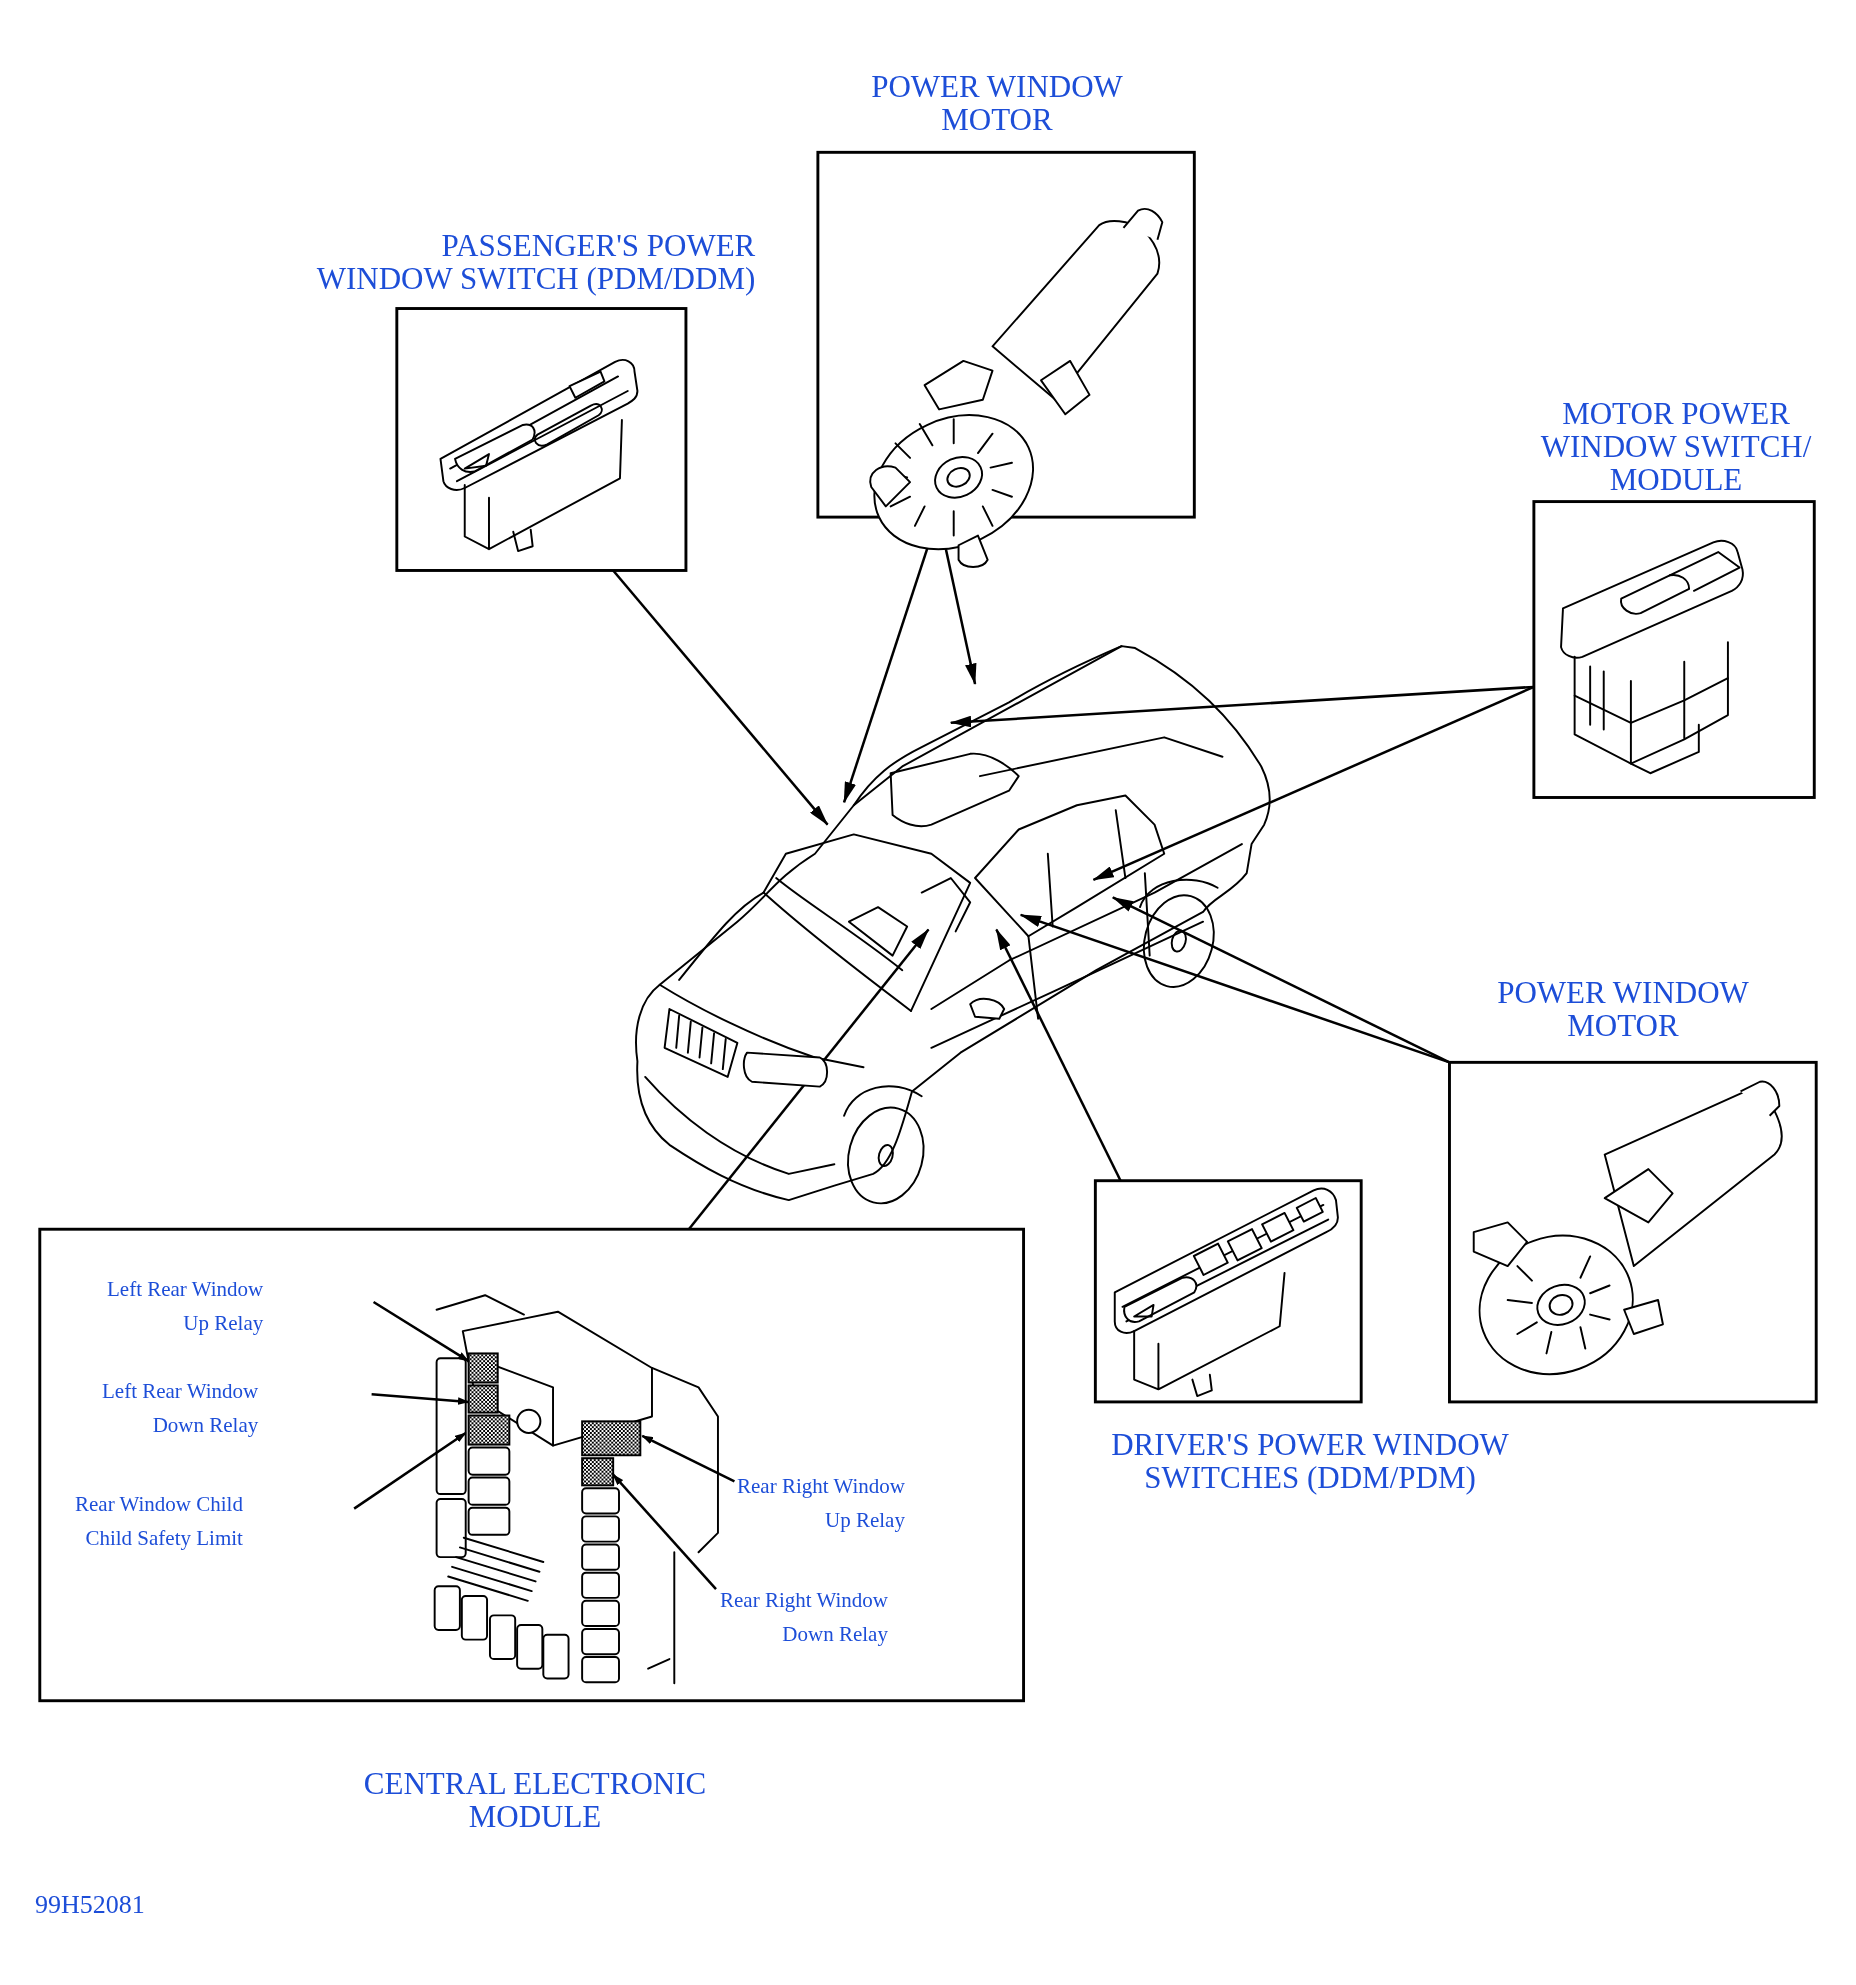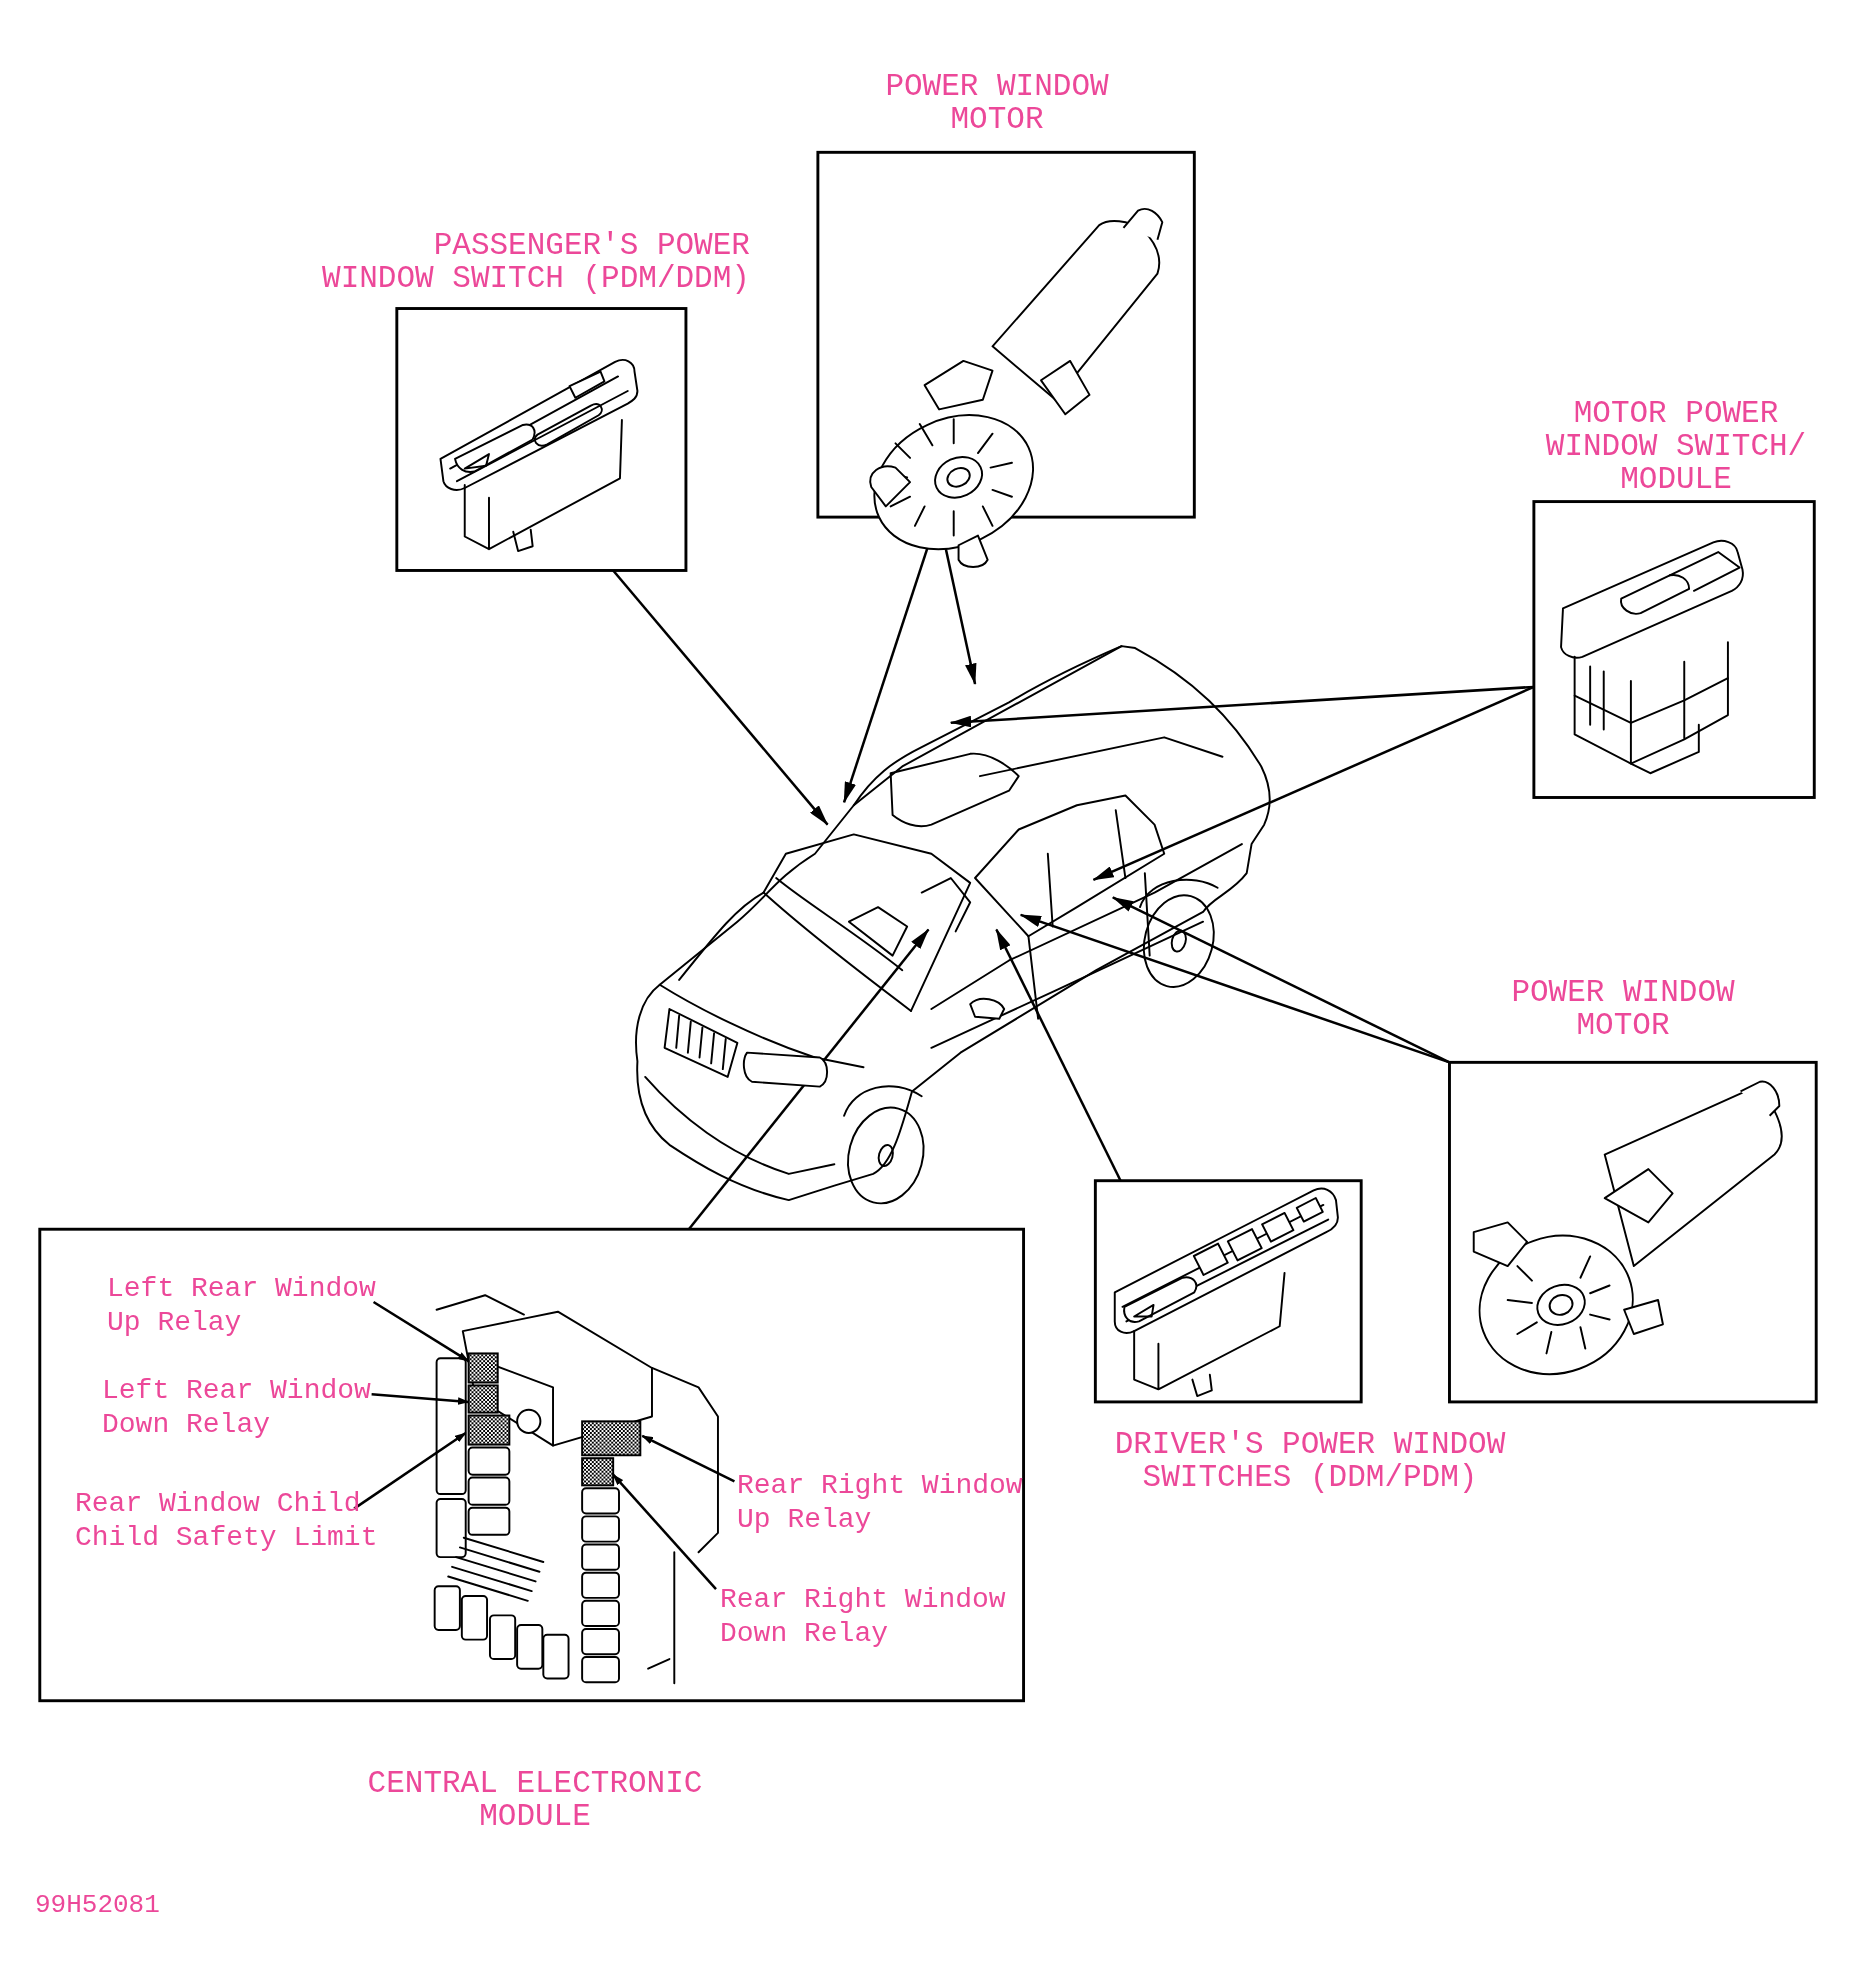--- a/index.html
+++ b/index.html
@@ -1,22 +1,22 @@
 <!DOCTYPE html>
 <html><head>
 <meta charset="utf-8">
 <style>
   html, body { margin: 0; padding: 0; background: #ffffff; }
   body { width: 1856px; height: 1985px; position: relative; overflow: hidden;
          font-family: "Liberation Sans", sans-serif; color: #000; }
   #art { position: absolute; left: 0; top: 0; width: 1856px; height: 1985px; }
-  .lbl { position: absolute; font-family: Liberation Mono, monospace; color: #ec4899; white-space: nowrap; }
+  .lbl { position: absolute; font-family: Liberation Serif, serif; color: #1d4ed8; white-space: nowrap; }
   .big { font-size: 31px; line-height: 33px; text-align: center; transform: translateX(-50%); }
   .big span { display: block; }
-  .small { font-size: 28px; line-height: 34px; text-align: left; }
+  .small { font-size: 21px; line-height: 34px; text-align: right; }
   .small span { display: block; }
   .code { font-size: 26px; }
   svg .box { fill: none; stroke: #000; stroke-width: 3; }
   svg .lead { stroke: #000; stroke-width: 2.6; fill: none; }
   svg .art { stroke: #000; stroke-width: 2; fill: none; stroke-linejoin: round; stroke-linecap: round; }
   svg .artw { stroke: #000; stroke-width: 2; fill: #fff; stroke-linejoin: round; }
   svg .hatch { stroke: #000; stroke-width: 2; fill: url(#dots); }
 </style>
 </head>
 <body>

